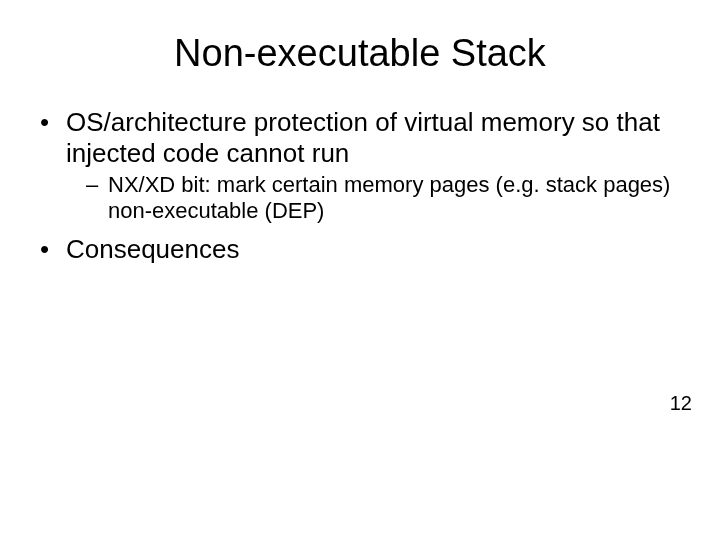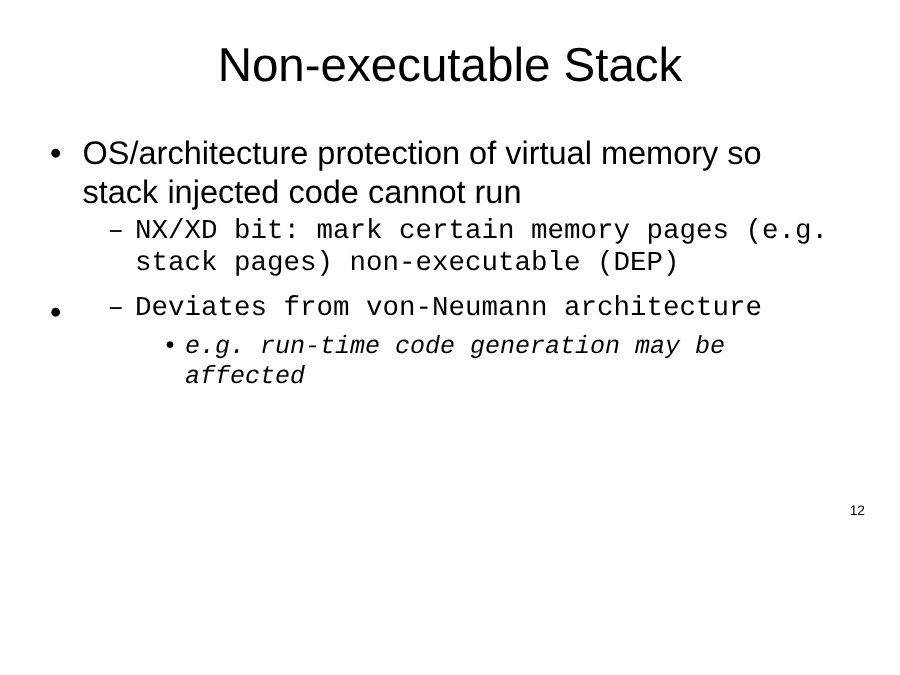--- a/index.html
+++ b/index.html
@@ -41,21 +41,20 @@
     content: "•";
     position: absolute;
     left: 0;
     top: 0;
     font-size: 26px;
   }
   ul.lvl2 {
     list-style: none;
     margin: 4px 0 10px 0;
     padding: 0 0 0 20px;
-    font-family: Liberation Mono, monospace;
   }
   ul.lvl2 > li {
     font-size: 22px;
     line-height: 1.18;
     margin: 0 0 4px 0;
     padding-left: 22px;
     position: relative;
   }
   ul.lvl2 > li::before {
     content: "–";
@@ -80,48 +79,41 @@
     content: "•";
     position: absolute;
     left: 0;
     top: 0;
     font-style: normal;
   }
   .pagenum {
     position: absolute;
     right: 28px;
     bottom: 28px;
-    font-size: 11px;
+    font-size: 20px;
     margin-top: 36px;
   }
 </style>
 </head>
 <body>
 
 <div class="slide">
   <h1 class="title">Non-executable Stack</h1>
 
   <ul class="lvl1">
     <li>
-      <span>OS/architecture protection of virtual memory so stack injected code cannot run</span>
+      <span>OS/architecture protection of virtual memory so that injected code cannot run</span>
       <ul class="lvl2">
         <li>
           <span>NX/XD bit: mark certain memory pages (e.g. stack pages) non-executable (DEP)</span>
         </li>
       </ul>
     </li>
 
     <li>
+      <span>Consequences</span>
       <ul class="lvl2">
-        <li>
-          <span>Deviates from von-Neumann architecture</span>
-          <ul class="lvl3">
-            <li>
-              <span>e.g. run-time code generation may be affected</span>
-            </li>
-          </ul>
-        </li>
       </ul>
     </li>
   </ul>
 
   <div class="pagenum">12</div>
 </div>
 
 </body></html>

